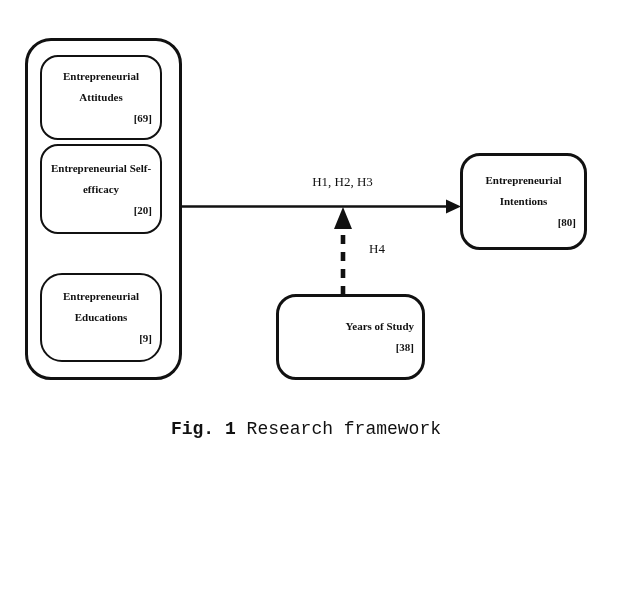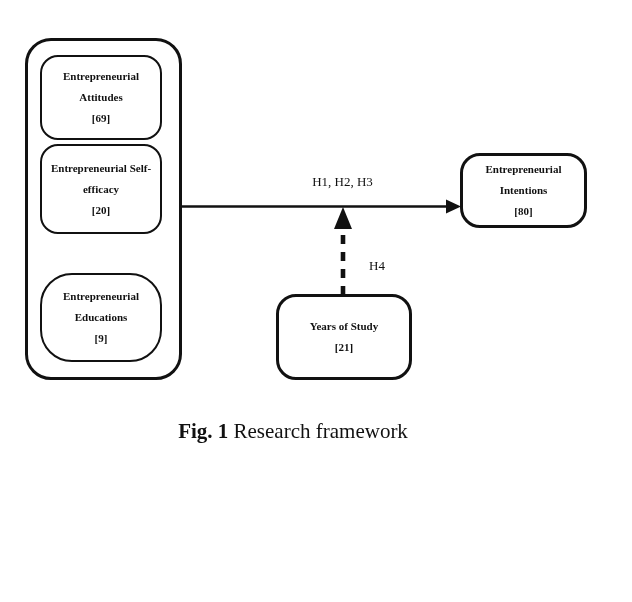--- a/index.html
+++ b/index.html
@@ -27,37 +27,37 @@
     background: #ffffff;
     box-sizing: border-box;
   }
   .node {
     position: absolute;
     border: 2.5px solid #111111;
     background: #ffffff;
     box-sizing: border-box;
     display: flex;
     flex-direction: column;
-    align-items: center;
+    align-items: flex-end;
     justify-content: center;
     text-align: center;
     font-weight: bold;
   }
   .node .node-label,
   .node .node-ref {
     display: block;
     font-size: 11px;
     line-height: 21px;
     padding: 0 8px;
   }
   .node-attitudes   { left: 40px;  top: 55px;  width: 122px; height: 85px; border-radius: 18px; }
   .node-selfefficacy{ left: 40px;  top: 144px; width: 122px; height: 90px; border-radius: 18px; }
-  .node-educations  { left: 40px;  top: 273px; width: 122px; height: 89px; border-radius: 32px; }
-  .node-intentions  { left: 460px; top: 153px; width: 127px; height: 75px; border-radius: 20px; border-width: 3px; }
-  .node-years       { left: 276px; top: 294px; width: 136px; height: 86px; border-radius: 20px; border-width: 3px; }
+  .node-educations  { left: 40px;  top: 273px; width: 122px; height: 89px; border-radius: 22px; }
+  .node-intentions  { left: 460px; top: 153px; width: 127px; height: 97px; border-radius: 20px; border-width: 3px; }
+  .node-years       { left: 276px; top: 294px; width: 149px; height: 86px; border-radius: 20px; border-width: 3px; }
 
   .connector-layer {
     position: absolute;
     left: 0;
     top: 0;
     width: 632px;
     height: 602px;
     pointer-events: none;
   }
   .arrow-label {
@@ -68,30 +68,30 @@
     white-space: nowrap;
   }
   .label-h123 {
     left: 300px;
     top: 174px;
     width: 85px;
     text-align: center;
   }
   .label-h4 {
     left: 369px;
-    top: 258px;
+    top: 241px;
   }
   .caption {
     position: absolute;
-    left: 133px;
+    left: 146px;
     top: 419px;
     width: 320px;
     text-align: center;
-    font-family: Liberation Serif, serif;
-    font-size: 21px;
+    font-family: Liberation Mono, monospace;
+    font-size: 18px;
     color: #111111;
     white-space: nowrap;
   }
   .caption .caption-prefix {
     font-weight: 700;
   }
 </style>
 </head>
 <body>
 
@@ -112,21 +112,21 @@
     <span class="node-ref">[9]</span>
   </div>
 
   <div class="node node-intentions">
     <span class="node-label">Entrepreneurial Intentions</span>
     <span class="node-ref">[80]</span>
   </div>
 
   <div class="node node-years">
     <span class="node-label">Years of Study</span>
-    <span class="node-ref">[21]</span>
+    <span class="node-ref">[38]</span>
   </div>
 
   <svg class="connector-layer" width="632" height="602" viewBox="0 0 632 602" xmlns="http://www.w3.org/2000/svg">
 
     <line x1="182" y1="206.5" x2="448" y2="206.5" stroke="#111111" stroke-width="2.6"></line>
     <polygon points="446,199.5 461,206.5 446,213.5" fill="#111111"></polygon>
 
     <line x1="343" y1="295" x2="343" y2="229" stroke="#111111" stroke-width="4.6" stroke-dasharray="9 8"></line>
     <polygon points="334,229 343,207 352,229" fill="#111111"></polygon>
   </svg>

